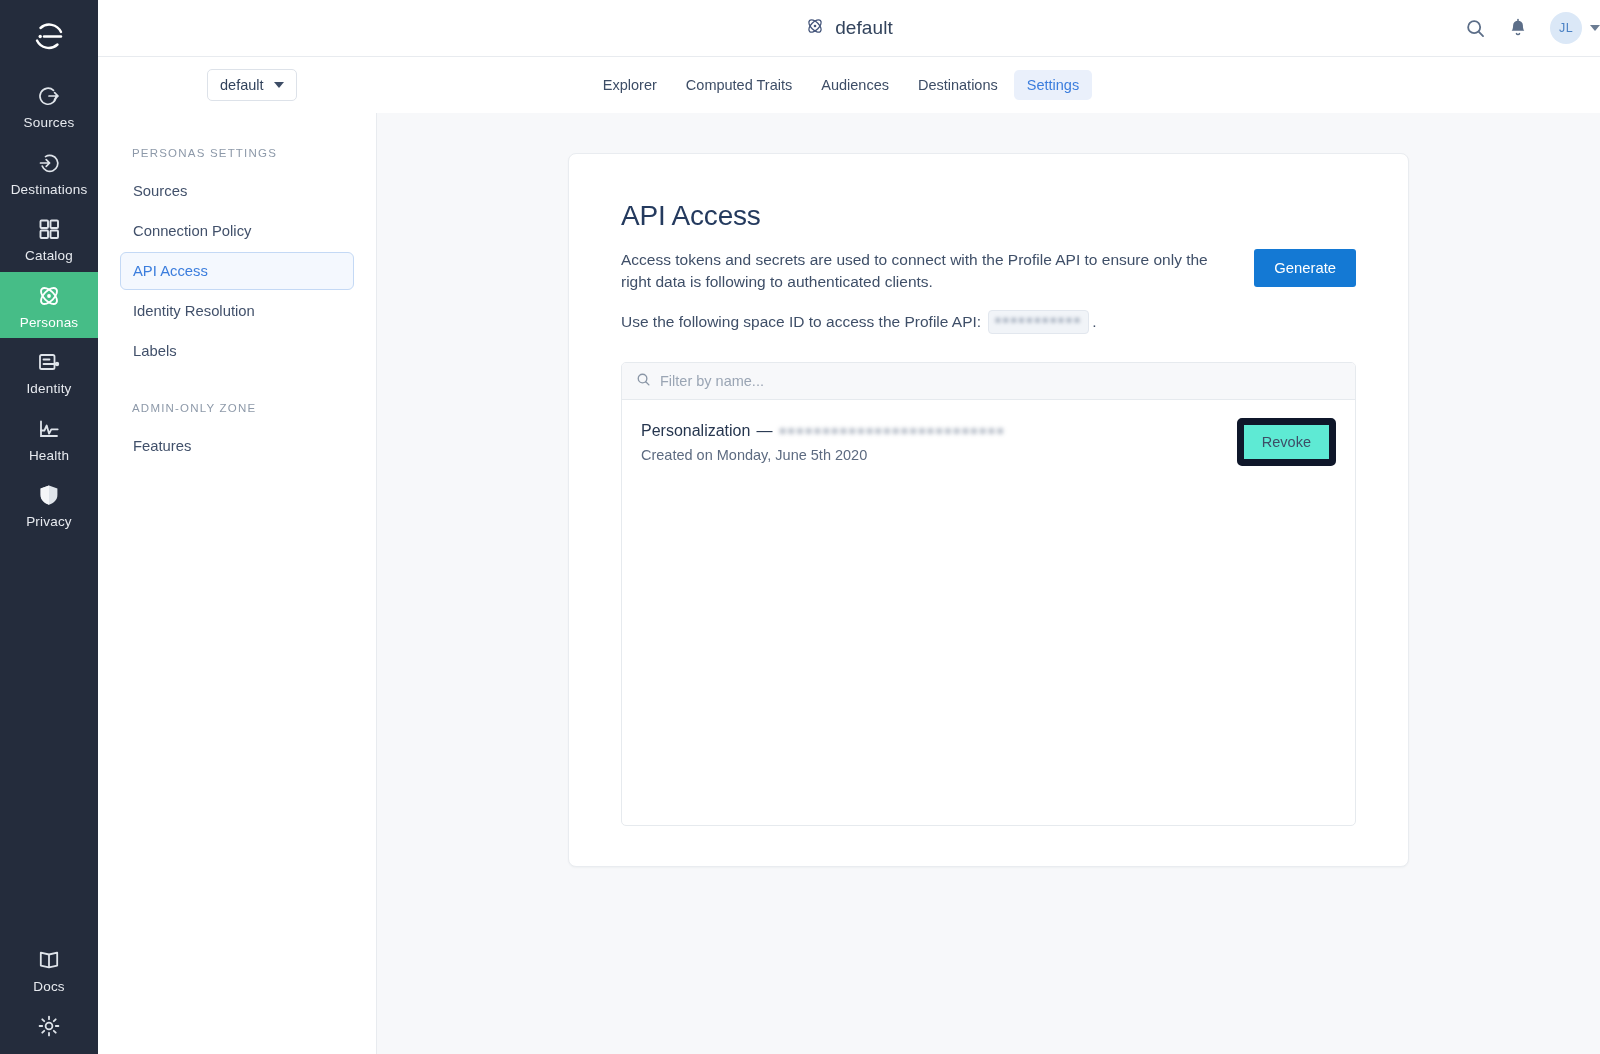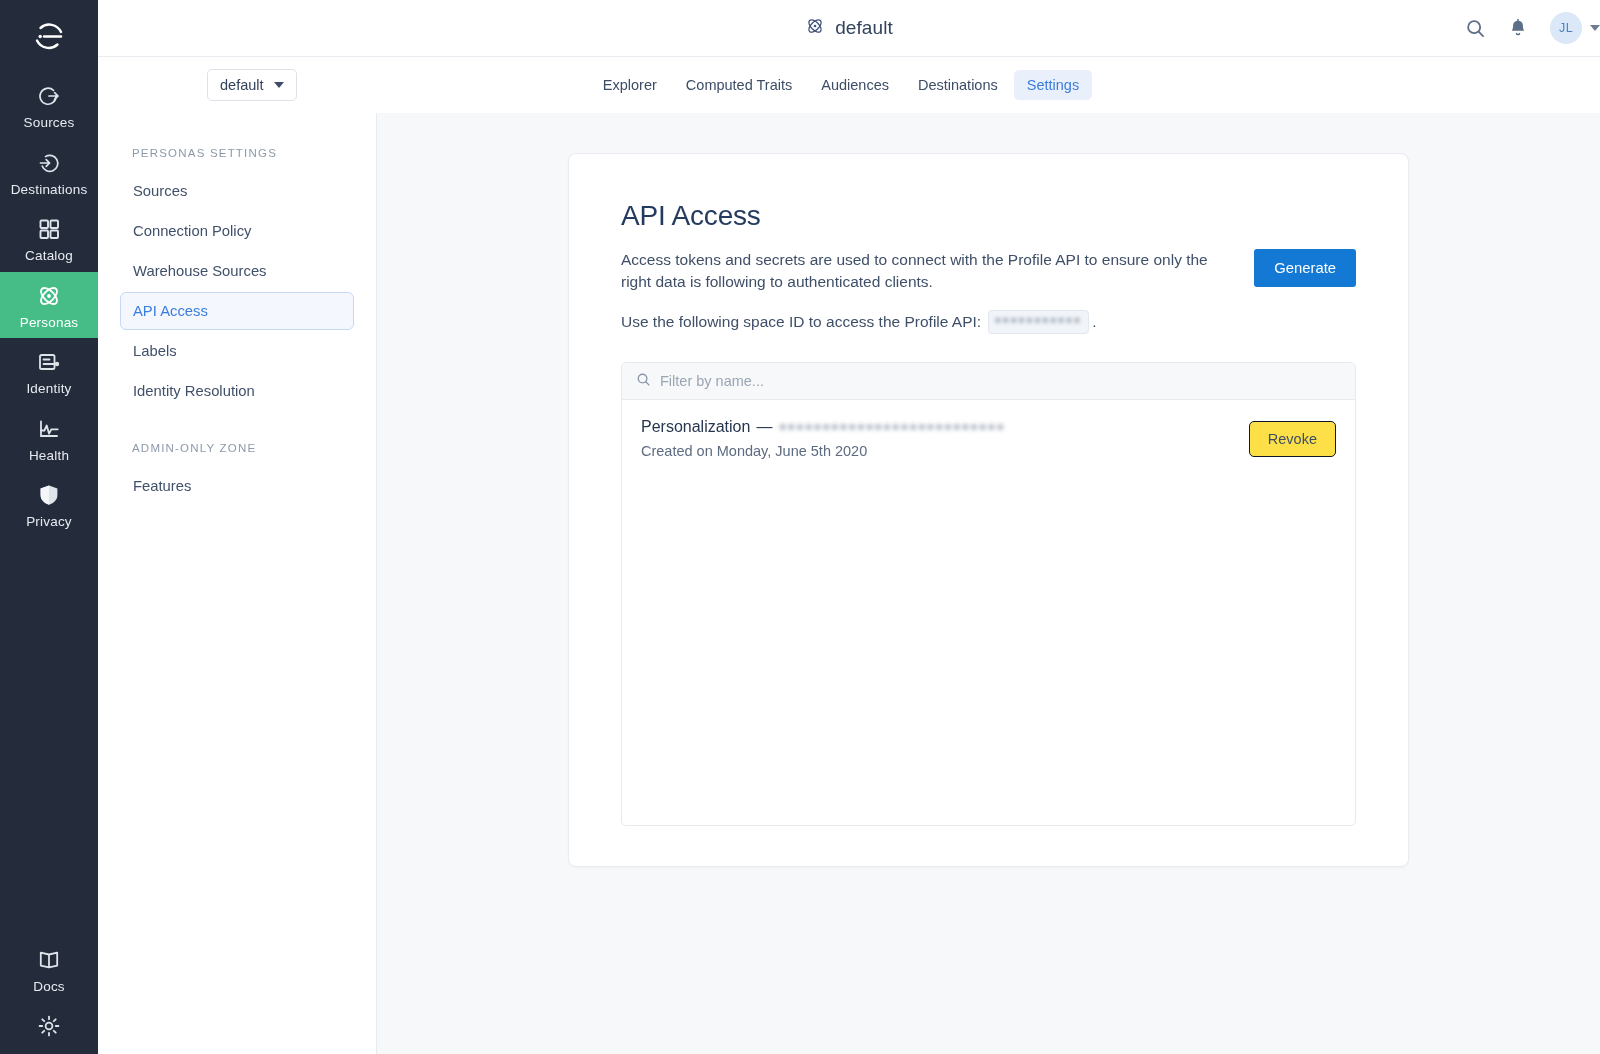--- a/index.html
+++ b/index.html
@@ -253,22 +253,22 @@
     letter-spacing: .3px;
     filter: blur(2.6px);
     user-select: none;
   }
   .token-created {
     margin-top: 7px;
     font-size: 14.5px; color: #5d6b81;
   }
   .revoke-btn {
     margin-left: auto;
-    background: #fde047;
-    border: 1px solid #0f172a;
+    background: #5eead4;
+    border: 7px solid #0f172a;
     border-radius: 5px;
     font-size: 14.5px;
     color: #3d4d66;
     padding: 9px 18px;
     cursor: pointer;
     white-space: nowrap;
     font-family: inherit;
   }
   .token-fill { flex: 1 1 auto; }
 </style>
@@ -432,24 +432,23 @@
         <span class="tab active">Settings</span>
       </nav>
     </div>
 
     <div class="body-wrap">
 
       <aside class="settings-nav">
         <div class="nav-group-title">PERSONAS SETTINGS</div>
         <div class="nav-item">Sources</div>
         <div class="nav-item">Connection Policy</div>
-        <div class="nav-item">Warehouse Sources</div>
         <div class="nav-item active">API Access</div>
+        <div class="nav-item">Identity Resolution</div>
         <div class="nav-item">Labels</div>
-        <div class="nav-item">Identity Resolution</div>
 
         <div class="nav-gap"></div>
 
         <div class="nav-group-title">ADMIN-ONLY ZONE</div>
         <div class="nav-item">Features</div>
       </aside>
 
       <main class="content">
         <section class="card">
 

